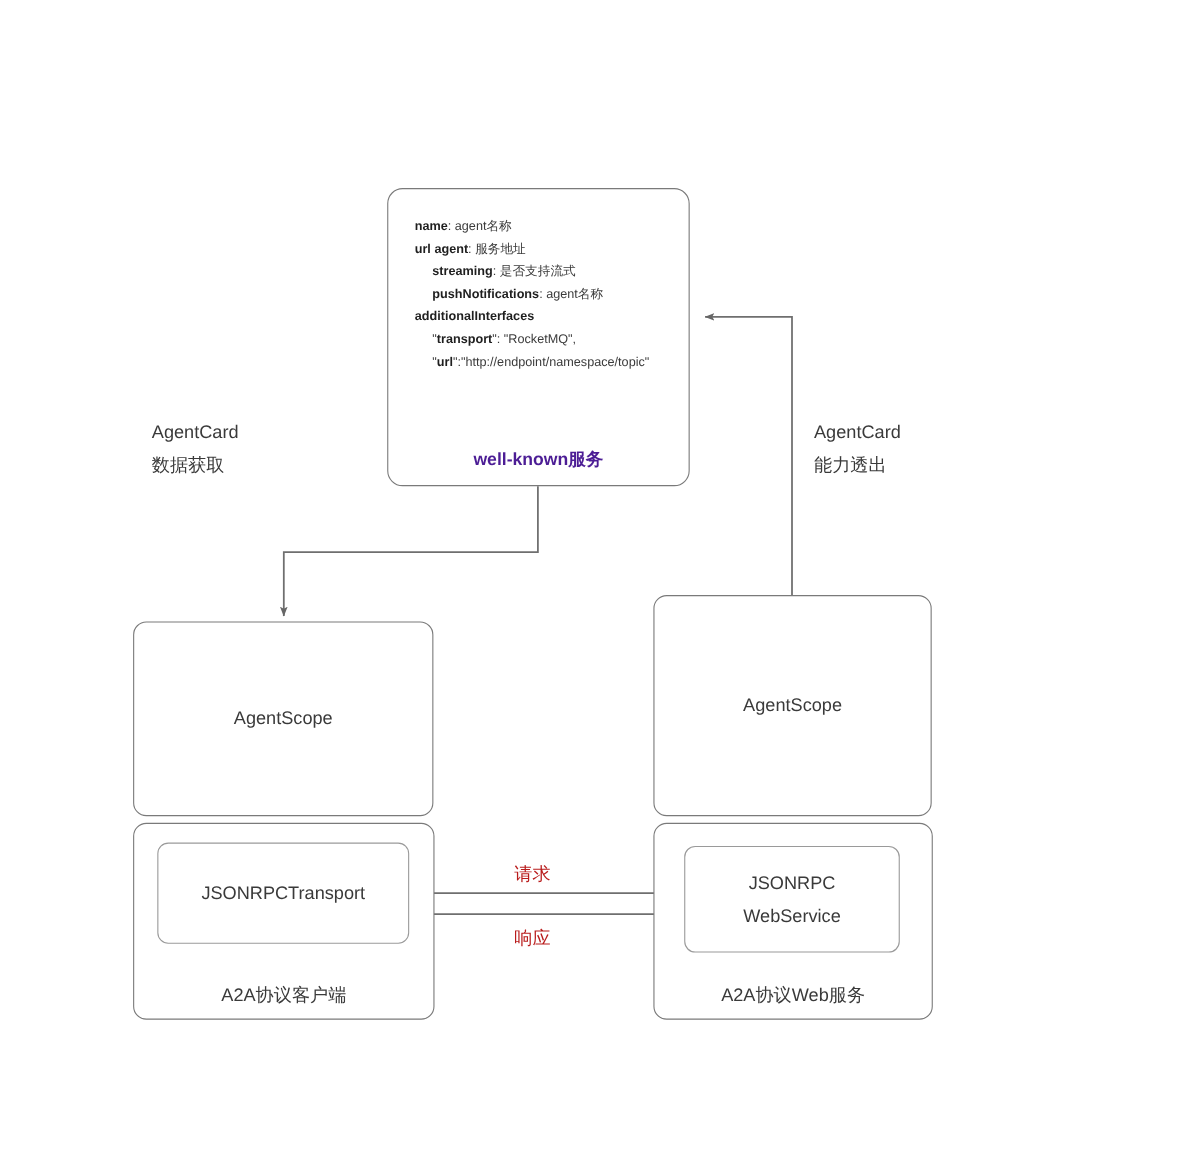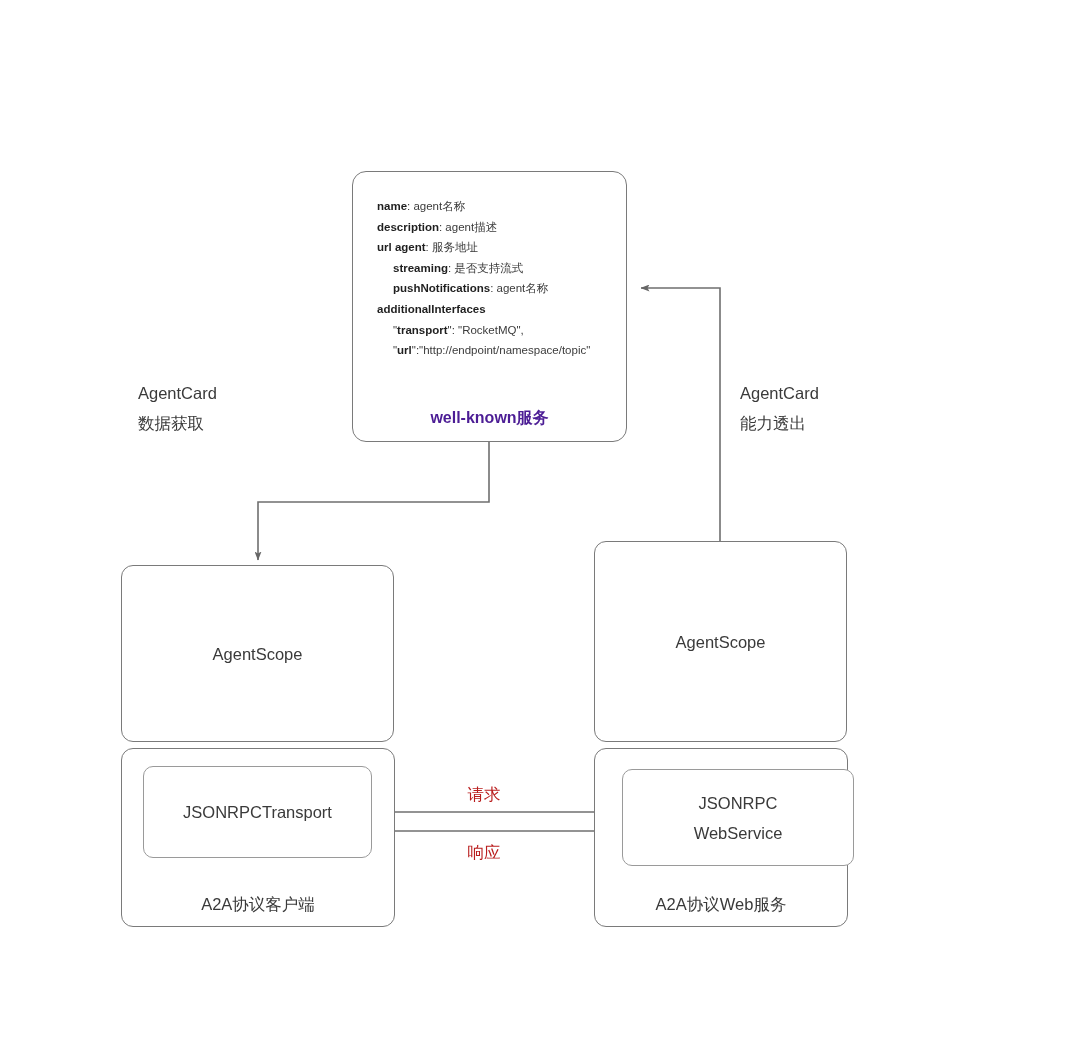--- a/index.html
+++ b/index.html
@@ -125,21 +125,21 @@
   
   #jsonrpc-transport-box {
     left: 143px;
     top: 766px;
     width: 229px;
     height: 92px;
   }
   #jsonrpc-webservice-box {
     left: 622px;
     top: 769px;
-    width: 232px;
+    width: 196px;
     height: 97px;
   }
   .inner-label {
     position: absolute;
     left: 0; right: 0;
     top: 50%;
     transform: translateY(-50%);
     text-align: center;
     font-size: 16.5px;
     color: #3a3a3a;
@@ -193,21 +193,20 @@
     </g>
 
     <g>
       <path d="M622,831 L378,831" fill="none" stroke="#6f6f6f" stroke-width="1.6" marker-end="url(#arrowhead)"></path>
     </g>
   </svg>
 
   <div class="box" id="wellknown-card">
     <div class="card-lines">
       <span class="ln"><b>name</b><span>: agent名称</span></span>
-      <span class="ln"><b>description</b><span>: agent描述</span></span>
       <span class="ln"><b>url agent</b><span>: 服务地址</span></span>
       <span class="ln indent1"><b>streaming</b><span>: 是否支持流式</span></span>
       <span class="ln indent1"><b>pushNotifications</b><span>: agent名称</span></span>
       <span class="ln"><b>additionalInterfaces</b></span>
       <span class="ln indent1"><span>"</span><b>transport</b><span>": "RocketMQ",</span></span>
       <span class="ln indent1"><span>"</span><b>url</b><span>":"http://endpoint/namespace/topic"</span></span>
     </div>
     <div class="card-title">well-known服务</div>
   </div>
 

